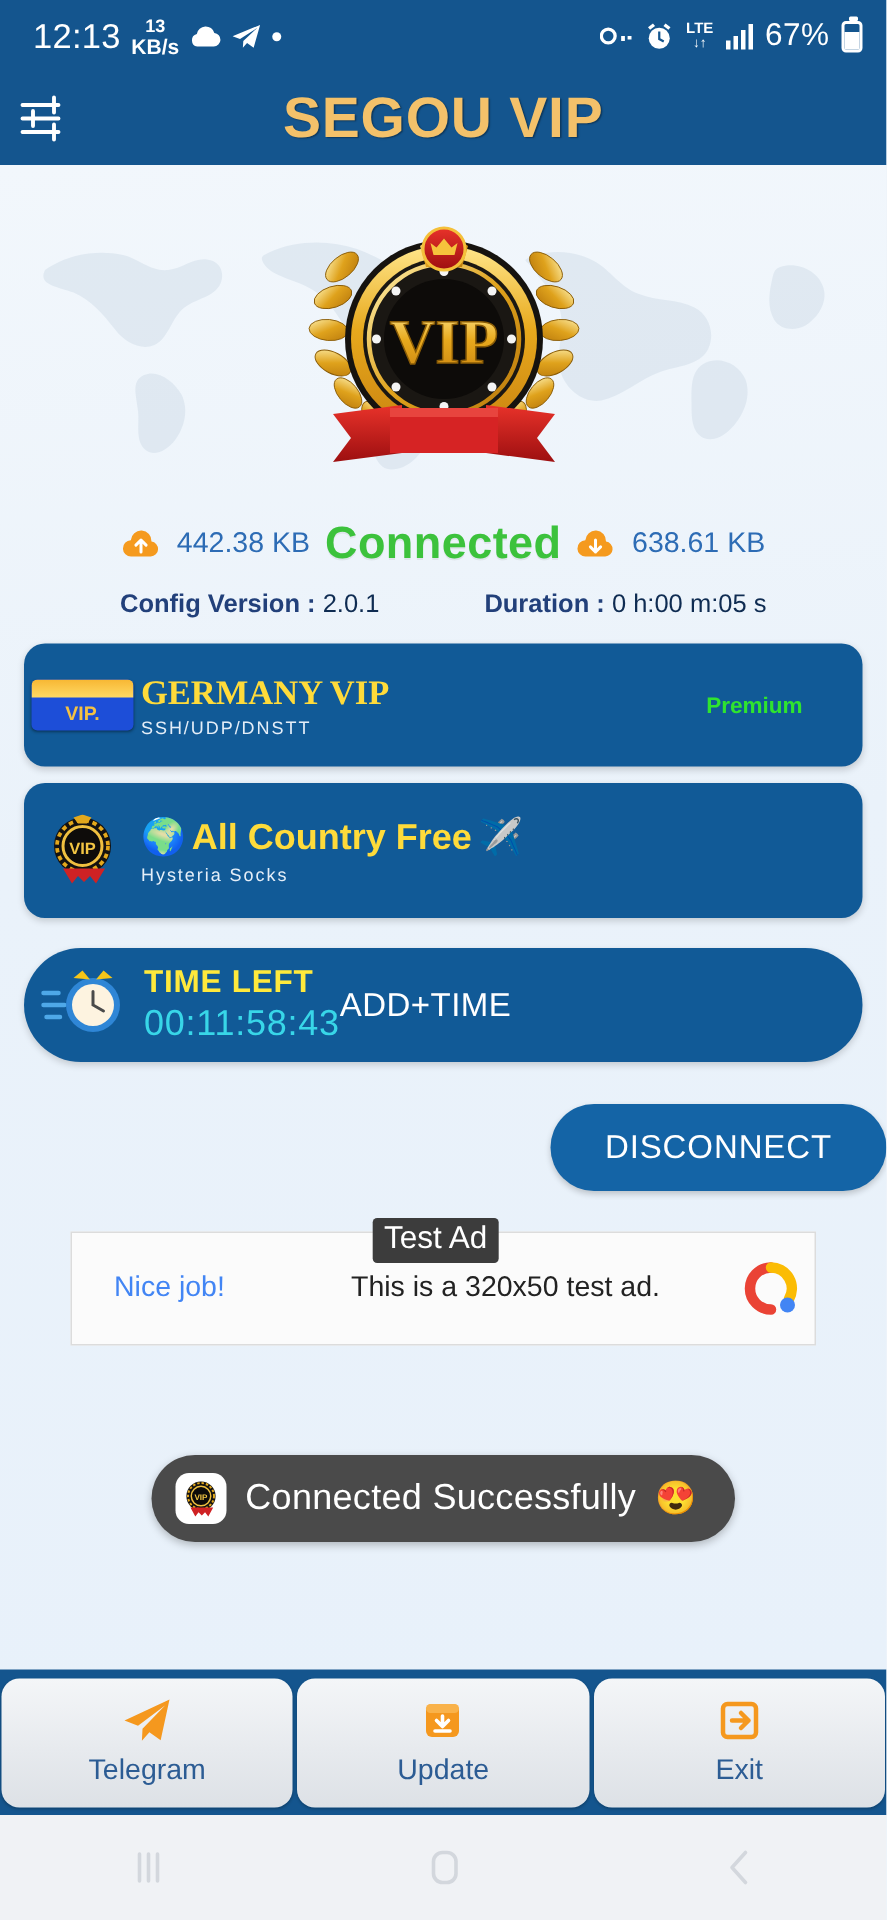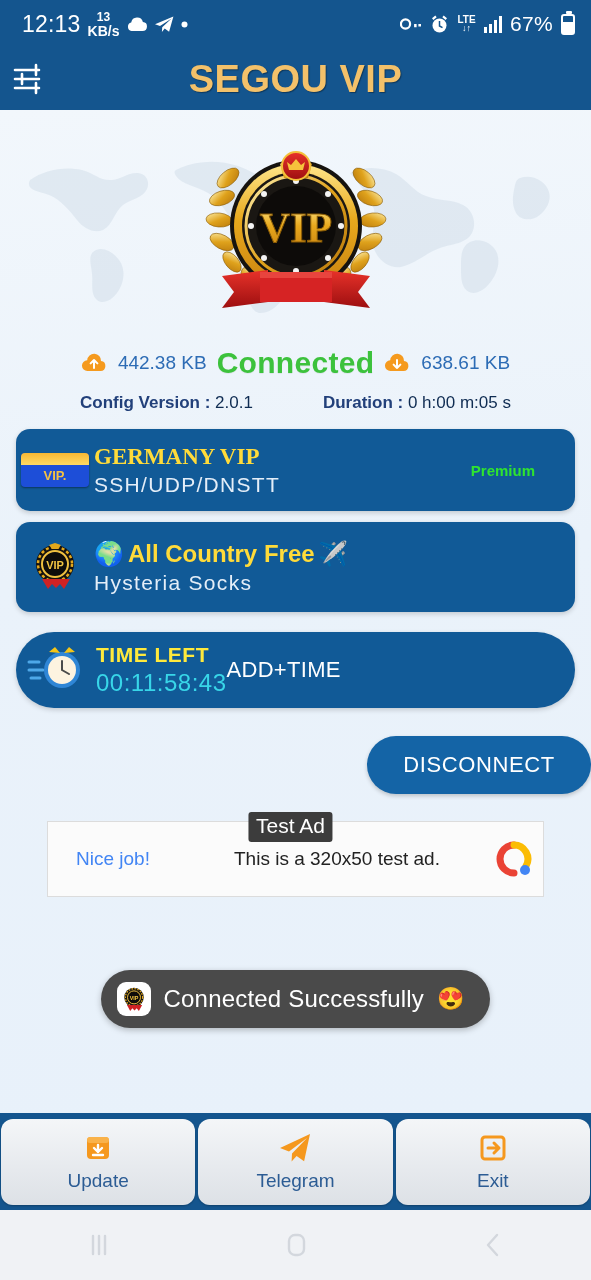--- a/index.html
+++ b/index.html
@@ -88,21 +88,21 @@
     position: relative; margin: 0 16px; background: #115a97;
     border-radius: 14px; display: flex; align-items: center;
     box-shadow: 0 2px 5px rgba(0,0,0,.17);
   }
   .card.germany { height: 82px; margin-top: 16px; }
   .card.free    { height: 90px; margin-top: 11px; }
   .card .cicon { width: 78px; display:flex; align-items:center; justify-content:center; }
   .card .ctext { flex: 1; }
   .card .ctitle { font-size: 23px; font-weight: 700; color: #ffdb3a; font-family: "Liberation Serif", serif; }
   .card.free .ctitle { font-family: "Liberation Sans", sans-serif; font-size: 24px; display:flex; align-items:center; gap:4px; }
-  .card .csub { font-size: 21px; color: #e4eef8; letter-spacing: 1.3px; margin-top: 3px; }
+  .card .csub { font-size: 12px; color: #e4eef8; letter-spacing: 1.3px; margin-top: 3px; }
   .badge-premium { color: #2fe42f; font-size: 15px; font-weight: 700; padding-right: 40px; }
 
   
   .vipcard {
     width: 68px; height: 34px; border-radius: 4px; background: #1d4ed8;
     box-shadow: 0 1px 2px rgba(0,0,0,.4); position: relative; overflow: hidden;
   }
   .vipcard .stripe { height: 12px; background: linear-gradient(to bottom,#f7b733,#ffd964); }
   .vipcard .lbl { color: #f4c143; font-size: 13px; font-weight: 700; text-align:center; line-height: 21px; }
 
@@ -447,36 +447,36 @@
         <span class="toast-txt">Connected Successfully</span>
         <span class="toast-emo">😍</span>
       </div>
     </div>
 
   </div>
 
   <div class="bottomnav">
     <div class="navbtn">
       <span>
+        <svg width="34" height="32" viewBox="0 0 34 32">
+          <path d="M32 2 2 16l9 3.5L29 6 14 21.5l-.4 8 5-5.6 7.5 5.3z" fill="#f5981e"></path>
+        </svg>
+      </span>
+      <span class="nlabel">Telegram</span>
+    </div>
+    <div class="navbtn">
+      <span>
         <svg width="32" height="32" viewBox="0 0 32 32">
           <rect x="5" y="5" width="22" height="22" rx="4" fill="#f5981e"></rect>
           <rect x="5" y="5" width="22" height="6" rx="3" fill="#f9b24a"></rect>
           <path d="M16 13v7m0 0-4-4m4 4 4-4" stroke="#fff" stroke-width="2.4" fill="none" stroke-linecap="round" stroke-linejoin="round"></path>
           <path d="M11 23h10" stroke="#fff" stroke-width="2.4" stroke-linecap="round"></path>
         </svg>
       </span>
       <span class="nlabel">Update</span>
-    </div>
-    <div class="navbtn">
-      <span>
-        <svg width="34" height="32" viewBox="0 0 34 32">
-          <path d="M32 2 2 16l9 3.5L29 6 14 21.5l-.4 8 5-5.6 7.5 5.3z" fill="#f5981e"></path>
-        </svg>
-      </span>
-      <span class="nlabel">Telegram</span>
     </div>
     <div class="navbtn">
       <span>
         <svg width="32" height="32" viewBox="0 0 32 32">
           <rect x="5" y="5" width="22" height="22" rx="3" fill="none" stroke="#f5981e" stroke-width="3"></rect>
           <path d="M11 16h11m0 0-5-5m5 5-5 5" stroke="#f5981e" stroke-width="3" fill="none" stroke-linecap="round" stroke-linejoin="round"></path>
         </svg>
       </span>
       <span class="nlabel">Exit</span>
     </div>

